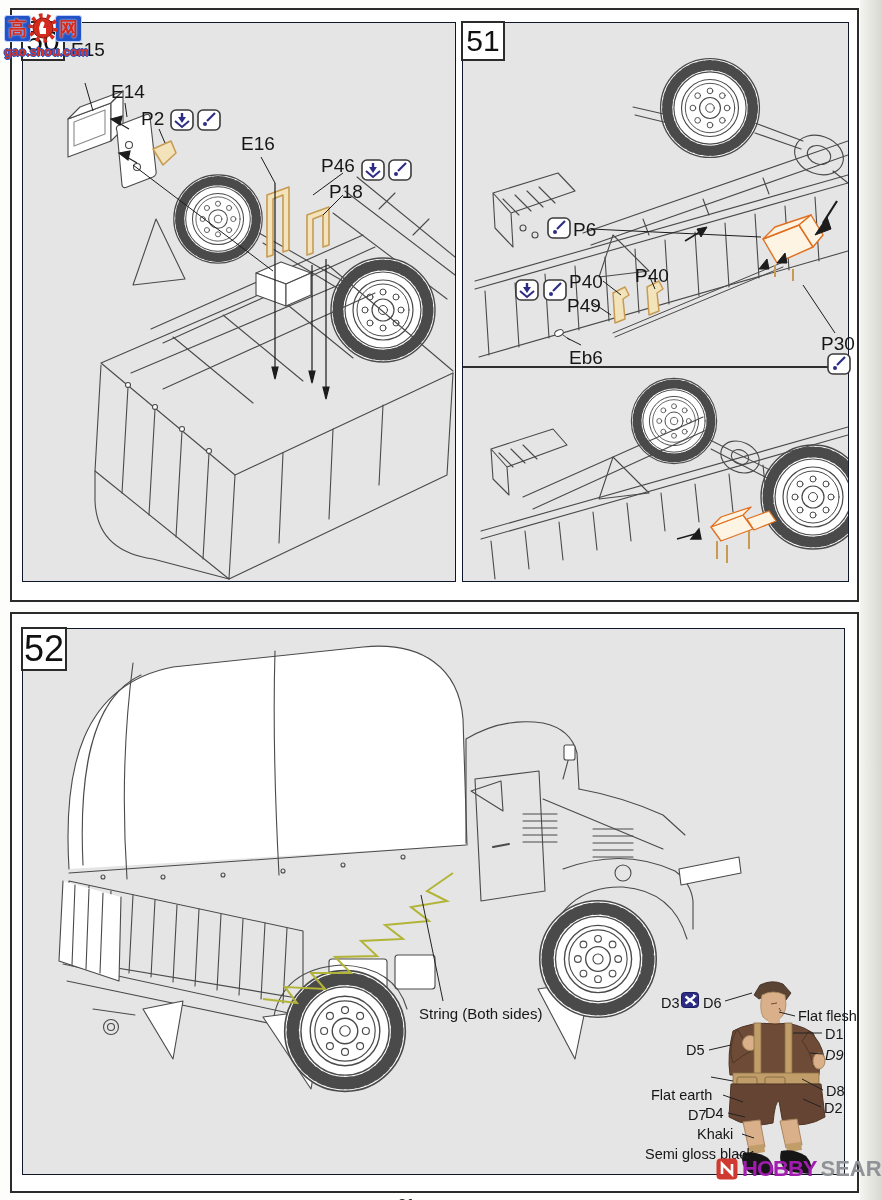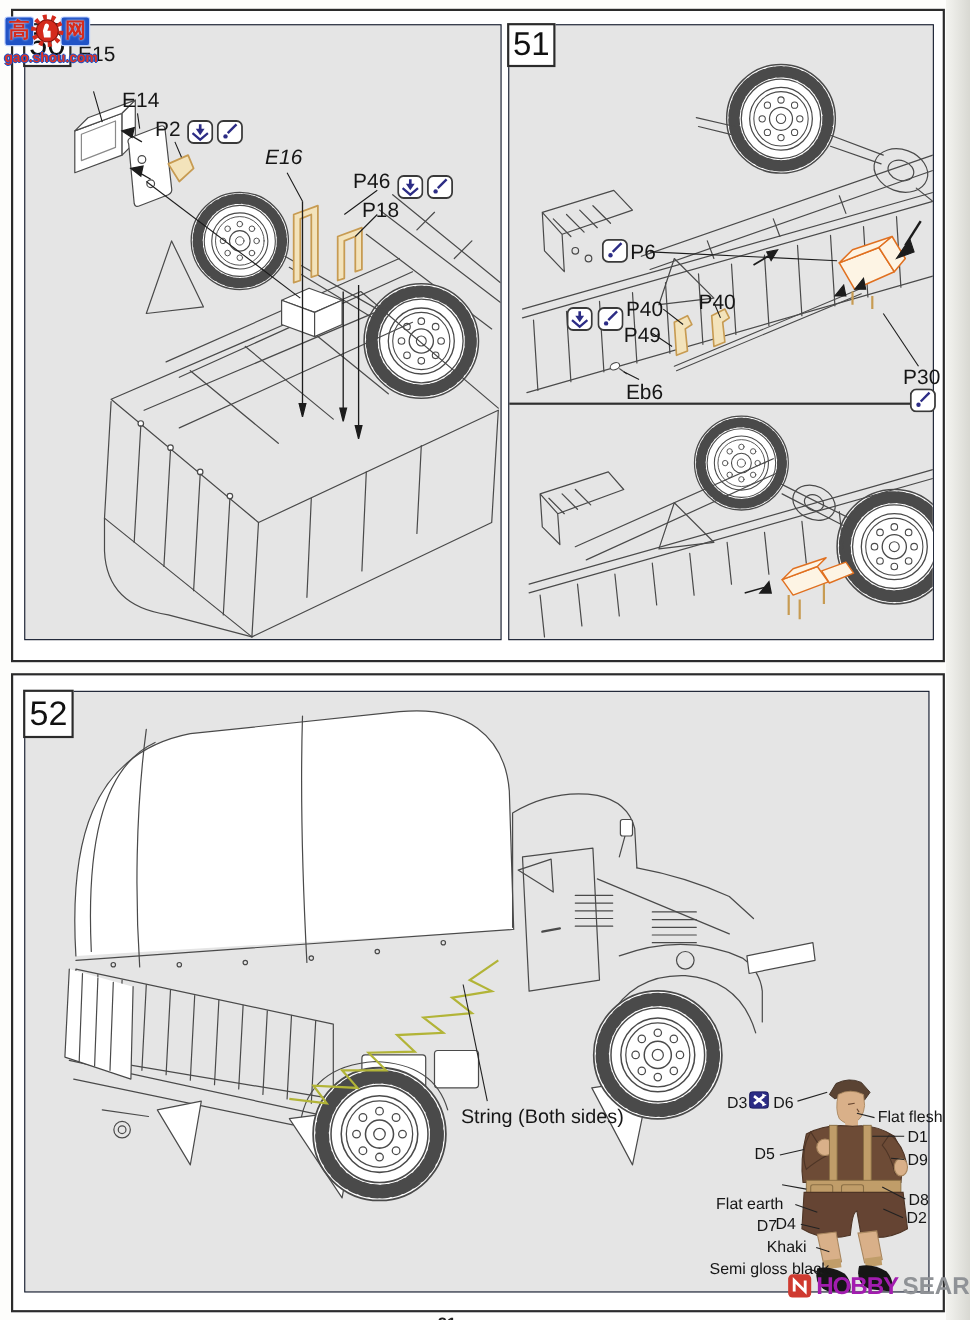--- a/index.html
+++ b/index.html
@@ -157,21 +157,21 @@
         <path d="M252,160 L252,346 M289,242 L289,350 M303,236 L303,366" fill="none"></path>
         <path d="M249,344 L255,344 L252,356 Z"></path>
         <path d="M286,348 L292,348 L289,360 Z"></path>
         <path d="M300,364 L306,364 L303,376 Z"></path>
       </g>
     </svg>
 
     <span class="lbl" style="left:48px;top:16px;">E15</span>
     <span class="lbl" style="left:88px;top:58px;">E14</span>
     <span class="lbl" style="left:118px;top:85px;">P2</span>
-    <span class="lbl" style="left:218px;top:110px;font-style:italic;">E16</span>
+    <span class="lbl" style="left:218px;top:110px;">E16</span>
     <span class="lbl" style="left:298px;top:132px;">P46</span>
     <span class="lbl" style="left:306px;top:158px;">P18</span>
     <svg class="icon" style="left:147px;top:86px;" width="24" height="22">
         <use href="#ic-insert"></use>
       </svg>
     <svg class="icon" style="left:174px;top:86px;" width="24" height="22">
         <use href="#ic-glue"></use>
       </svg>
     <svg class="icon" style="left:338px;top:136px;" width="24" height="22">
         <use href="#ic-insert"></use>
@@ -290,21 +290,21 @@
         <use href="#ic-glue"></use>
       </svg>
     <svg class="icon" style="left:364px;top:330px;" width="24" height="22">
         <use href="#ic-glue"></use>
       </svg>
   </div>
 </div>
 
 <div class="section" style="left:10px;top:612px;width:845px;height:577px;">
   <div class="panel" style="left:10px;top:14px;width:821px;height:545px;">
-    <div class="stepnum" style="width:42px;height:40px;font-size:31px;">52</div>
+    <div class="stepnum" style="width:42px;height:40px;font-size:36px;">52</div>
 
     <svg class="art" width="821" height="545" viewBox="0 0 821 545">
       <g stroke="#4a4a4a" fill="none" stroke-width="1.1" stroke-linejoin="round" stroke-linecap="round">
 
         <path d="M46,240 C40,140 58,56 150,38 L340,18 C400,12 436,40 440,90 L444,216" fill="#fff"></path>
         <path d="M46,244 L443,216"></path>
         <path d="M60,236 C56,150 66,70 118,46"></path>
         <path d="M252,22 C250,90 252,170 256,246"></path>
         <path d="M110,34 C100,110 100,190 104,250"></path>
         <circle cx="80" cy="248" r="2"></circle>
@@ -388,30 +388,30 @@
         <path d="M798,478 L780,470"></path>
         <path d="M686,421 L708,416"></path>
         <path d="M688,448 L710,452"></path>
         <path d="M700,466 L720,473"></path>
         <path d="M705,484 L722,488"></path>
         <path d="M719,505 L731,509"></path>
         <path d="M713,525 L726,529"></path>
       </g>
     </svg>
 
-    <span class="lbl" style="left:396px;top:376px;font-size:18px;">String (Both sides)</span>
+    <span class="lbl" style="left:396px;top:376px;font-size:15px;">String (Both sides)</span>
 
     <span class="flbl" style="left:638px;top:366px;">D3</span>
     <svg class="icon" style="left:658px;top:363px;" width="18" height="16">
         <use href="#ic-swap"></use>
       </svg>
     <span class="flbl" style="left:680px;top:366px;">D6</span>
     <span class="flbl" style="left:775px;top:379px;">Flat flesh</span>
     <span class="flbl" style="left:802px;top:397px;">D1</span>
-    <span class="flbl" style="left:802px;top:418px;">D9</span>
+    <span class="flbl" style="left:802px;top:418px;font-style:italic;">D9</span>
     <span class="flbl" style="left:803px;top:454px;">D8</span>
     <span class="flbl" style="left:801px;top:471px;">D2</span>
     <span class="flbl" style="left:663px;top:413px;">D5</span>
     <span class="flbl" style="left:665px;top:440px;margin-top:38px;">D7</span>
     <span class="flbl" style="left:628px;top:458px;">Flat earth</span>
     <span class="flbl" style="left:682px;top:476px;">D4</span>
     <span class="flbl" style="left:674px;top:497px;">Khaki</span>
     <span class="flbl" style="left:622px;top:517px;">Semi gloss black</span>
   </div>
 </div>

